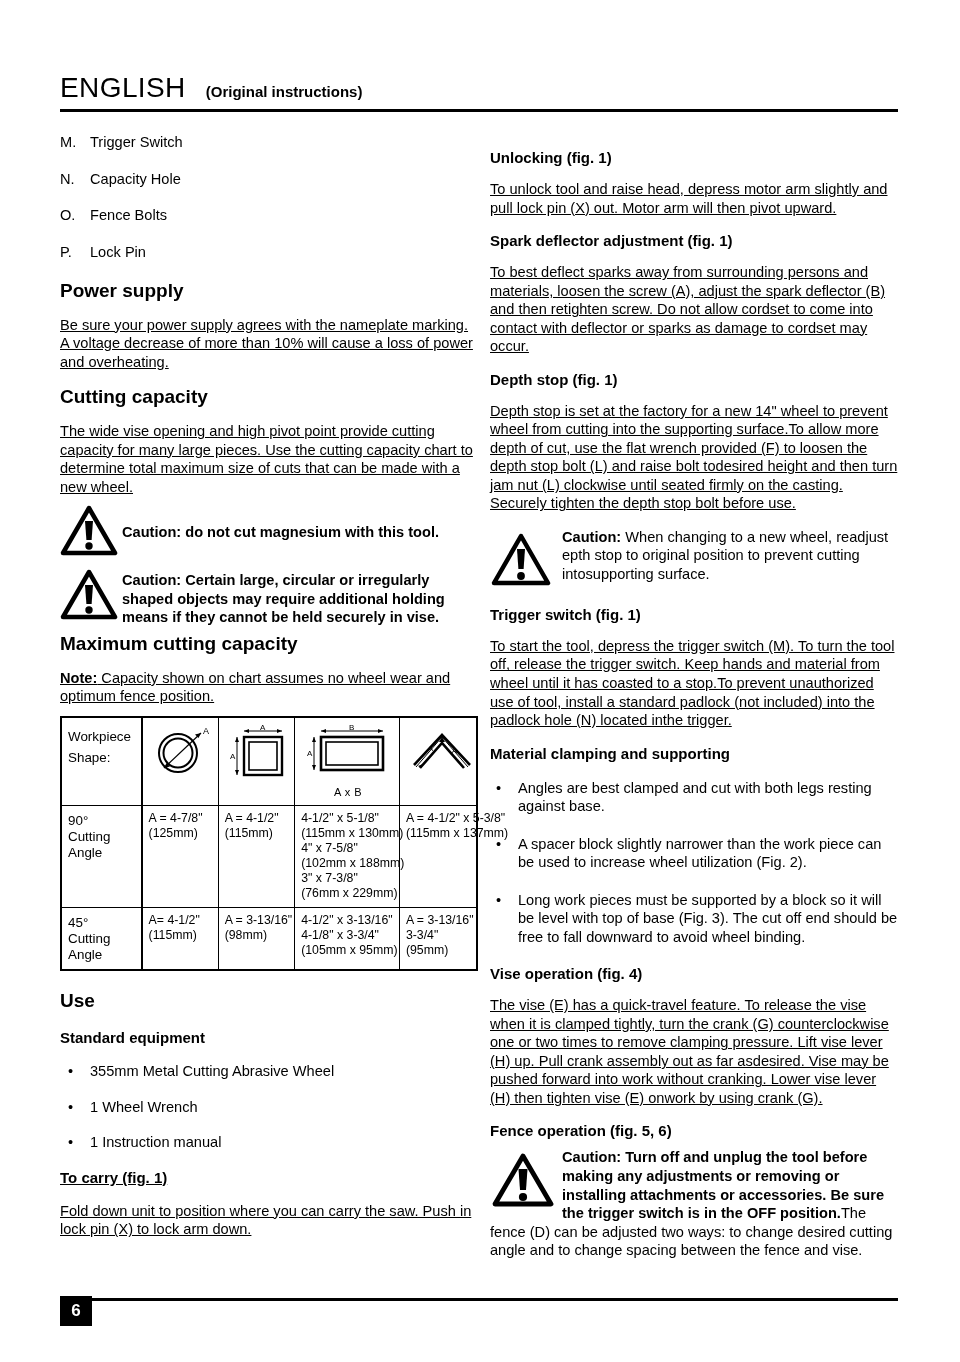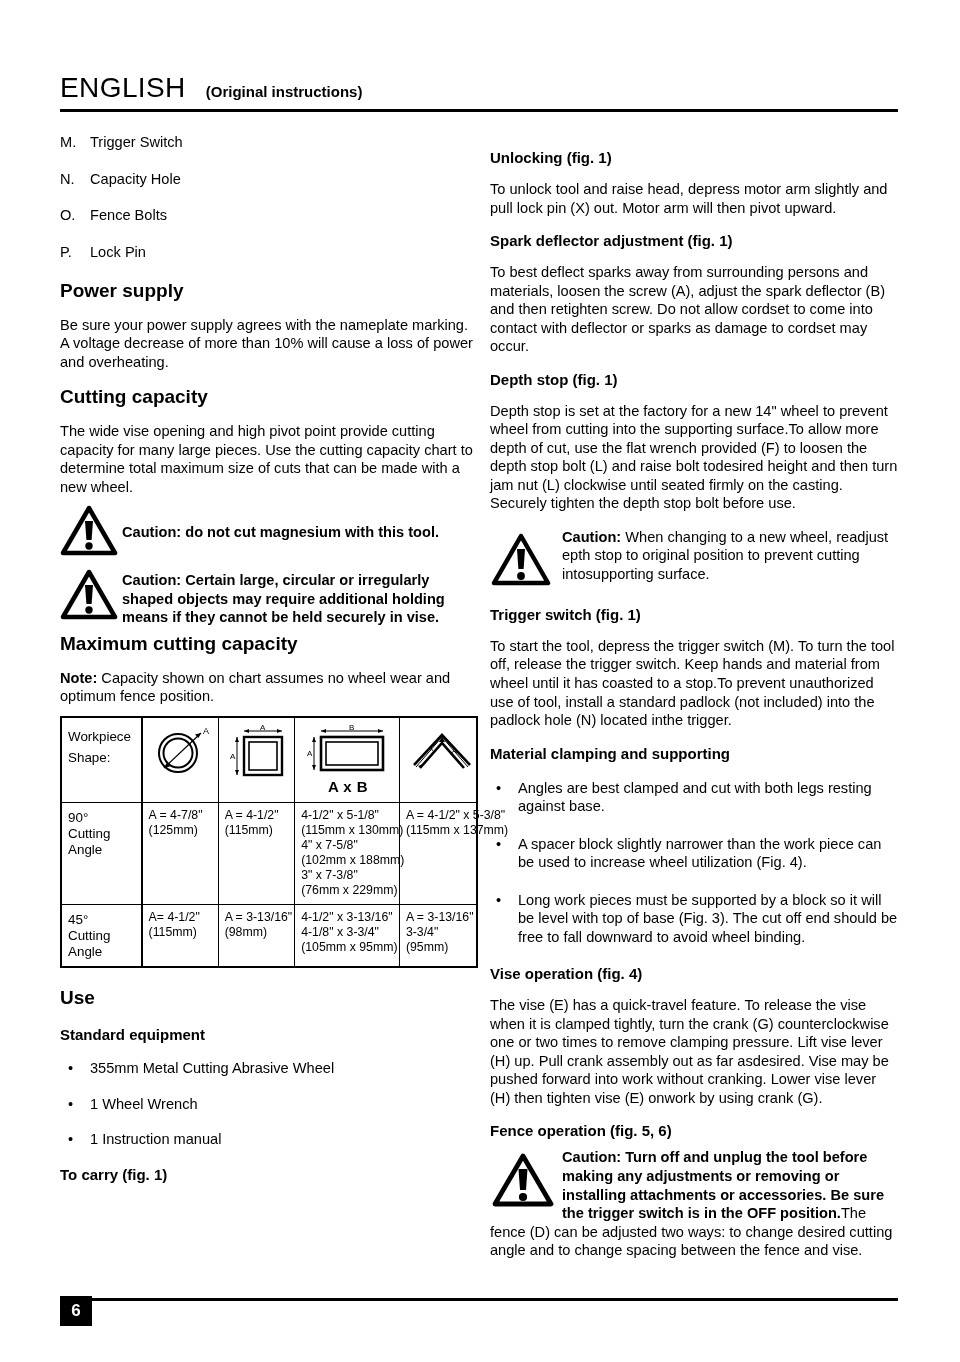--- a/index.html
+++ b/index.html
@@ -56,20 +56,21 @@
     position: absolute;
     left: 490px; top: 149px;
     width: 410px;
   }
 
   
   .p {
     font-size: 14.6px;
     line-height: 1.27;
     margin: 0 0 15px 0;
+    text-decoration: underline;
   }
   h2.hd {
     font-size: 19px;
     font-weight: bold;
     margin: 0 0 13px 0;
     line-height: 1.2;
   }
   h3.hd3 {
     font-size: 15px;
     font-weight: bold;
@@ -169,24 +170,24 @@
   .col-c { width: 76px; }
   .col-d { width: 104px; }
   .col-e { width: 77px; }
   .shape-cell {
     text-align: center;
     vertical-align: middle;
     padding: 4px 2px;
   }
   .shape-cell svg { display: block; margin: 0 auto; }
   .axb {
-    font-size: 15px;
-    font-weight: bold;
+    font-size: 11px;
+    font-weight: normal;
     letter-spacing: 0.5px;
-    margin-top: 1px;
+    margin-top: 9px;
   }
   .hdr-row td { height: 72px; }
   .val-line { white-space: nowrap; }
 
   
   .footer {
     position: absolute;
     left: 60px; top: 1296px;
     width: 838px;
     display: flex;
@@ -404,21 +405,22 @@
       <div class="bullet">
         <span class="bullet-dot">•</span>
         <span class="bullet-txt">1 Wheel Wrench</span>
       </div>
       <div class="bullet">
         <span class="bullet-dot">•</span>
         <span class="bullet-txt">1 Instruction manual</span>
       </div>
     </div>
 
-    <h3 class="hd3" style="margin-bottom:15px;">To carry (fig. 1)</h3>
+    <h3 class="hd3" style="margin-bottom:15px;text-decoration:underline;">To carry (fig. 1)</h3>
+    <p class="p">Fold down unit to position where you can carry the saw. Push in lock pin (X) to lock arm down.</p>
   </div>
 
   <div class="col-right">
 
     <h3 class="hd3">Unlocking (fig. 1)</h3>
     <p class="p">To unlock tool and raise head, depress motor arm slightly and pull lock pin (X) out. Motor arm will then pivot upward.</p>
 
     <h3 class="hd3">Spark deflector adjustment (fig. 1)</h3>
     <p class="p">To best deflect sparks away from surrounding persons and materials, loosen the screw (A), adjust the spark deflector (B) and then retighten screw. Do not allow cordset to come into contact with deflector or sparks as damage to cordset may occur.</p>
 
@@ -441,21 +443,21 @@
 
     <h3 class="hd3" style="margin-bottom:16px;">Material clamping and supporting</h3>
 
     <div class="bullets bullets-right">
       <div class="bullet">
         <span class="bullet-dot">•</span>
         <span class="bullet-txt">Angles are best clamped and cut with both legs resting against base.</span>
       </div>
       <div class="bullet">
         <span class="bullet-dot">•</span>
-        <span class="bullet-txt">A spacer block slightly narrower than the work piece can be used to increase wheel utilization (Fig. 4).</span>
+        <span class="bullet-txt">A spacer block slightly narrower than the work piece can be used to increase wheel utilization (Fig. 2).</span>
       </div>
       <div class="bullet">
         <span class="bullet-dot">•</span>
         <span class="bullet-txt">Long work pieces must be supported by a block so it will be level with top of base (Fig. 3). The cut off end should be free to fall downward to avoid wheel binding.</span>
       </div>
     </div>
 
     <h3 class="hd3">Vise operation (fig. 4)</h3>
     <p class="p">The vise (E) has a quick-travel feature. To release the vise when it is clamped tightly, turn the crank (G) counterclockwise one or two times to remove clamping pressure. Lift vise lever (H) up. Pull crank assembly out as far asdesired. Vise may be pushed forward into work without cranking. Lower vise lever (H) then tighten vise (E) onwork by using crank (G).</p>
 

